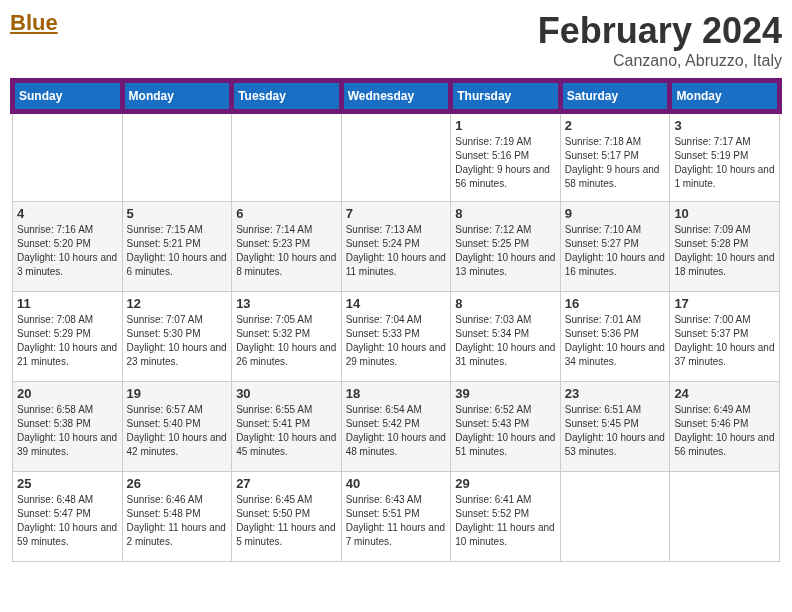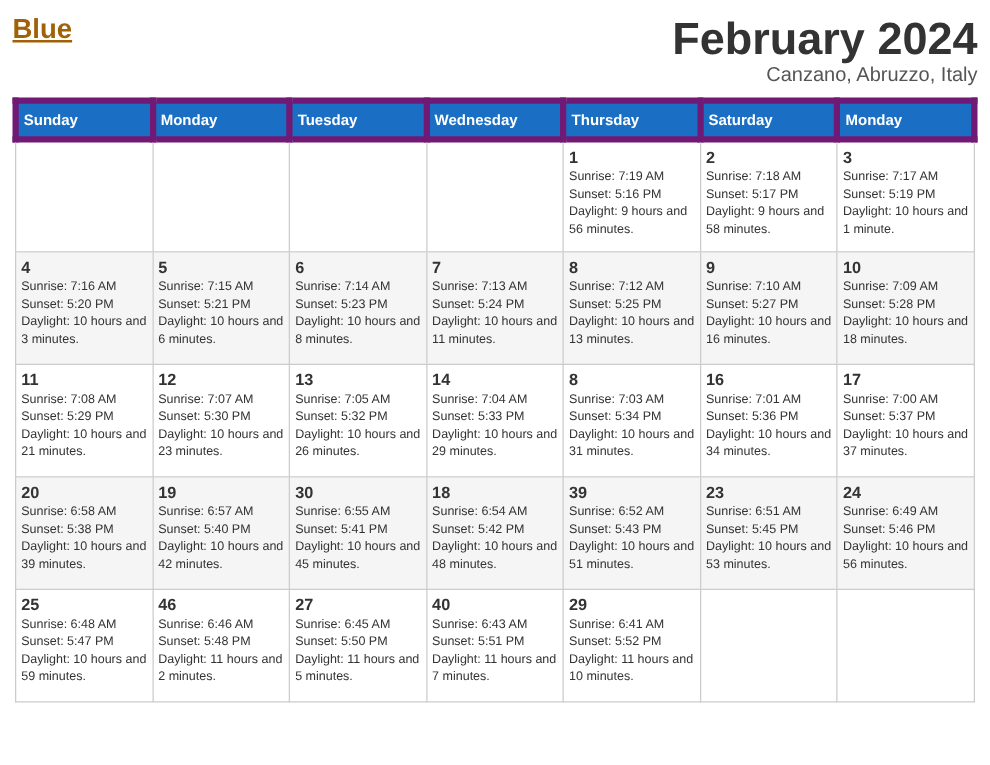--- a/index.html
+++ b/index.html
@@ -224,21 +224,21 @@
           <span class="day-number">24</span>
           <div class="day-info">Sunrise: 6:49 AM<br>Sunset: 5:46 PM<br>Daylight: 10 hours and 56 minutes.</div>
         </td>
       </tr>
       <tr>
         <td>
           <span class="day-number">25</span>
           <div class="day-info">Sunrise: 6:48 AM<br>Sunset: 5:47 PM<br>Daylight: 10 hours and 59 minutes.</div>
         </td>
         <td>
-          <span class="day-number">46</span>
+          <span class="day-number">26</span>
           <div class="day-info">Sunrise: 6:46 AM<br>Sunset: 5:48 PM<br>Daylight: 11 hours and 2 minutes.</div>
         </td>
         <td>
           <span class="day-number">27</span>
           <div class="day-info">Sunrise: 6:45 AM<br>Sunset: 5:50 PM<br>Daylight: 11 hours and 5 minutes.</div>
         </td>
         <td>
           <span class="day-number">40</span>
           <div class="day-info">Sunrise: 6:43 AM<br>Sunset: 5:51 PM<br>Daylight: 11 hours and 7 minutes.</div>
         </td>

